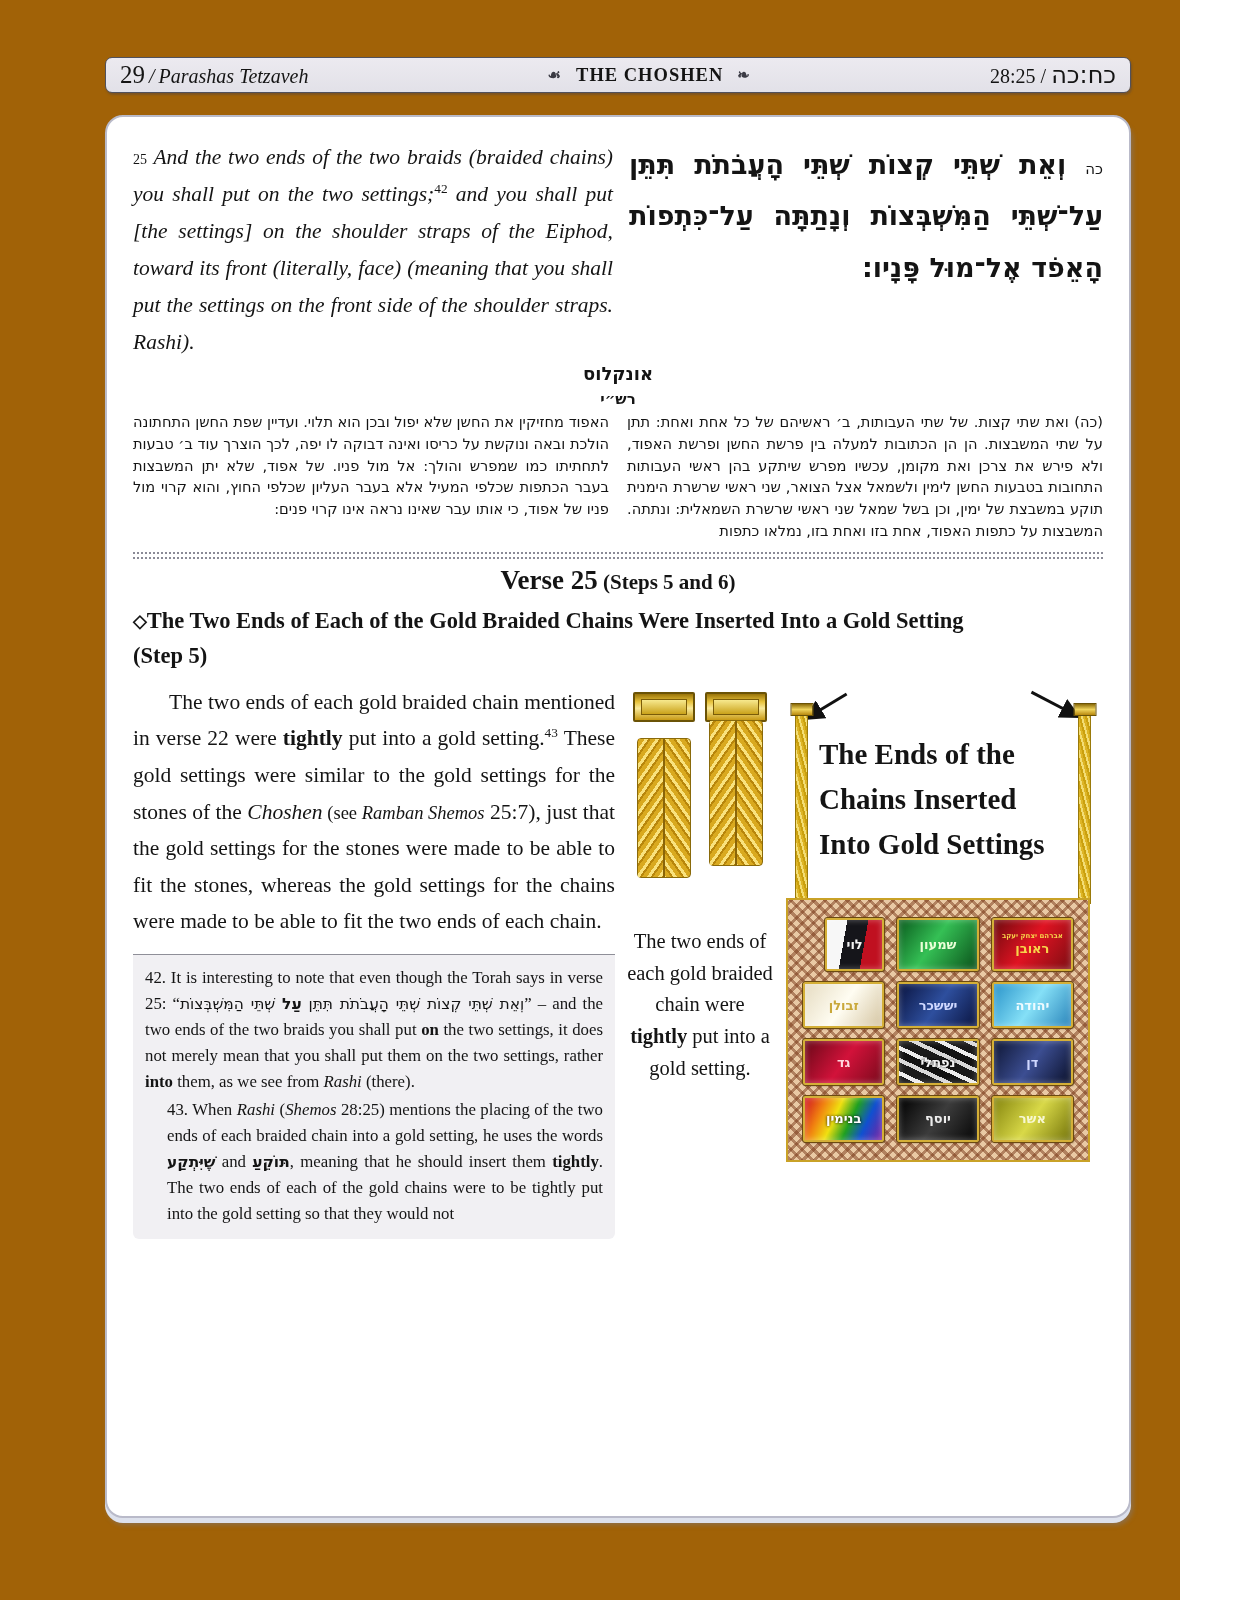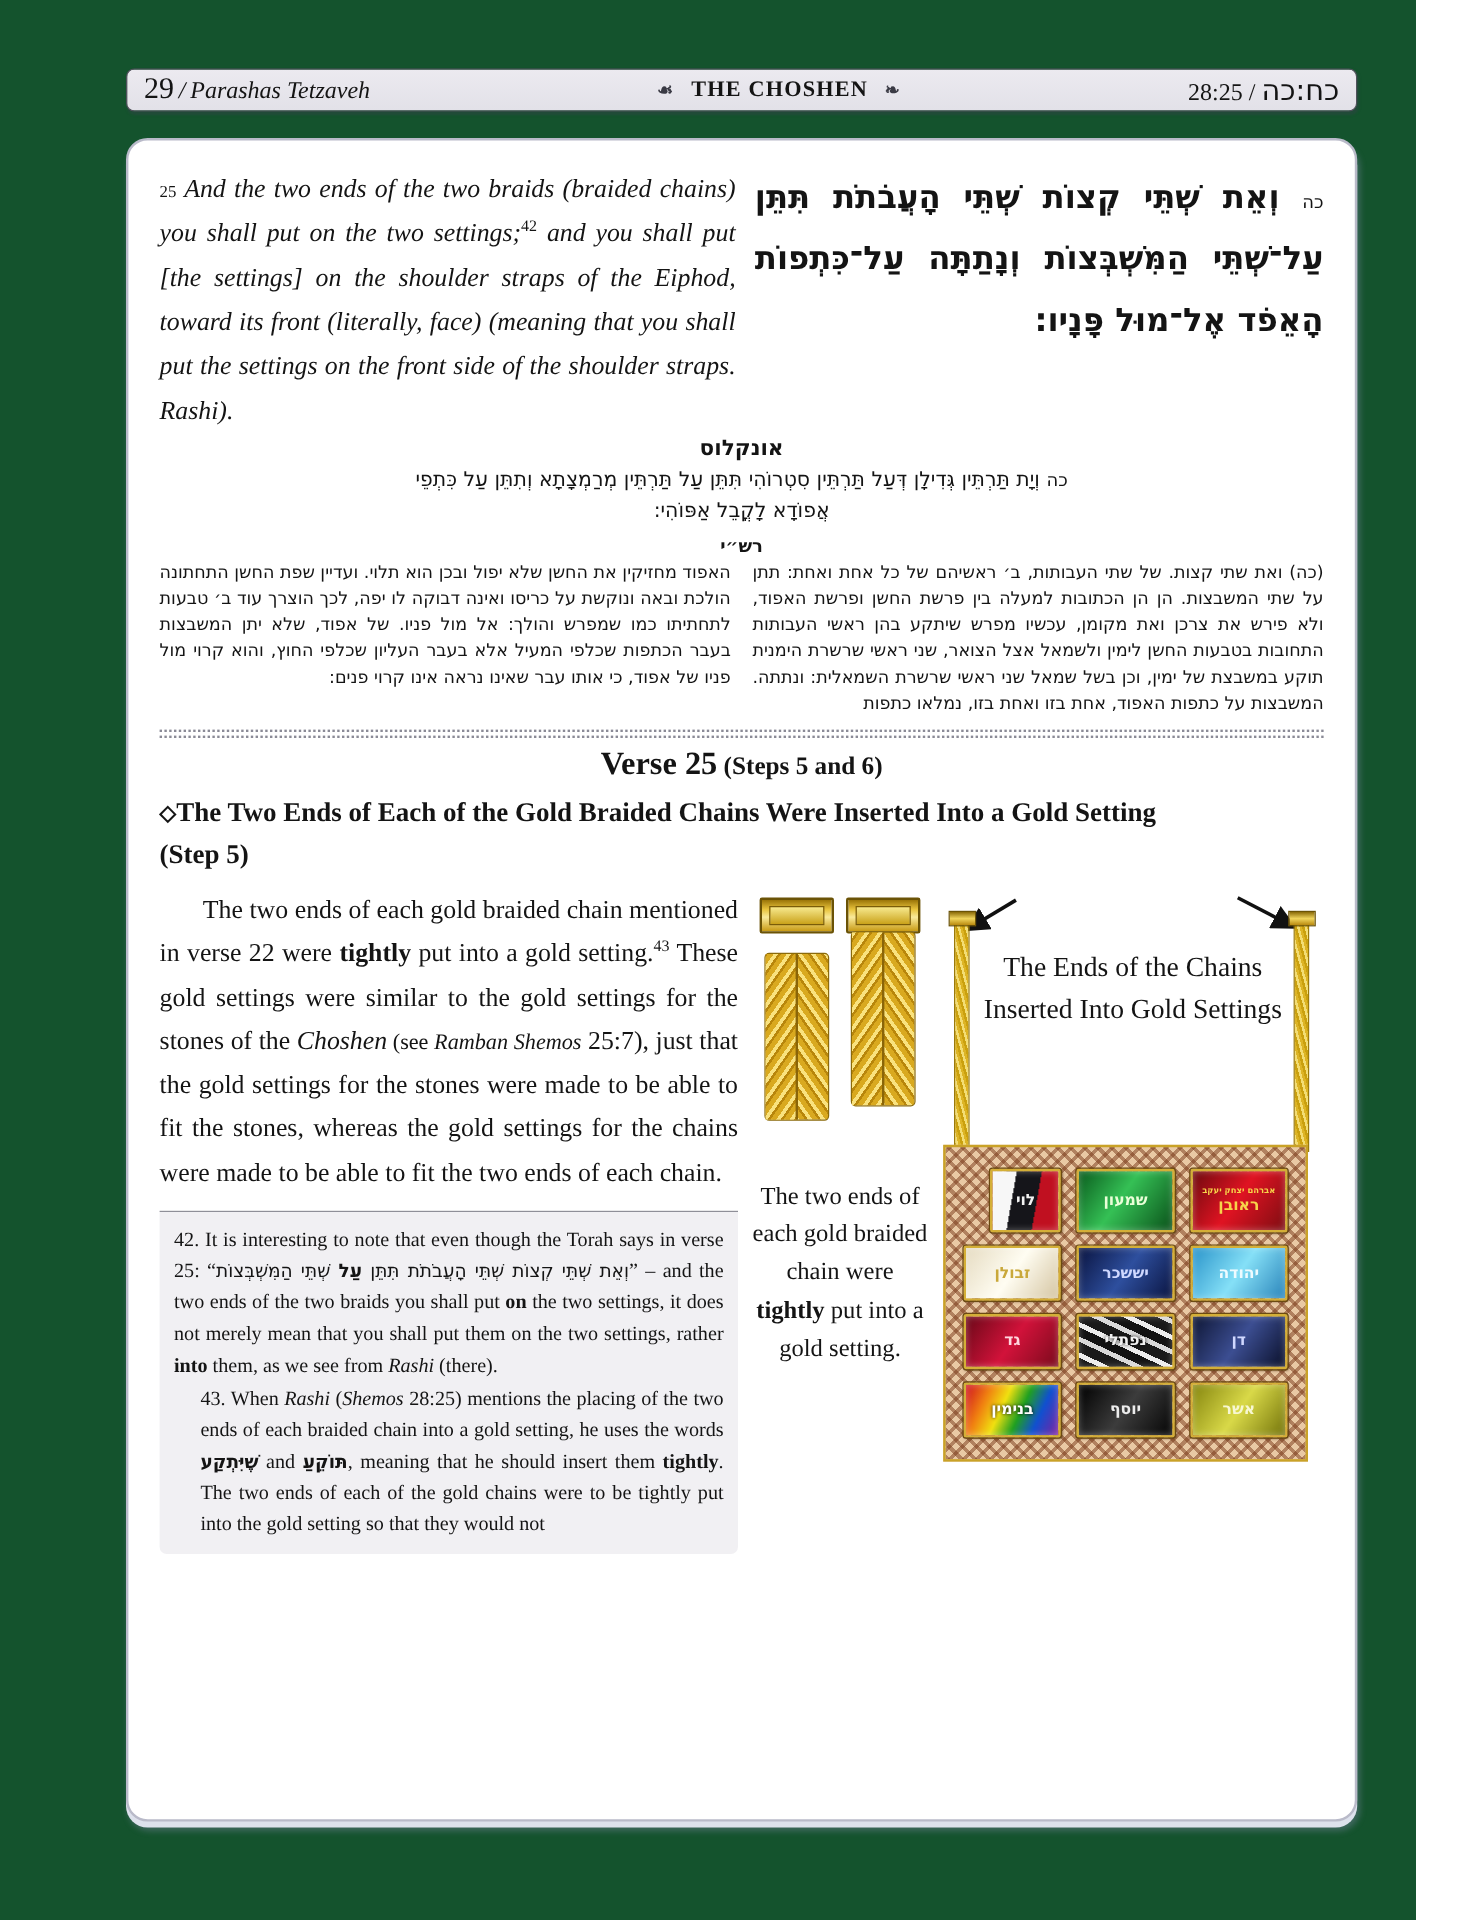--- a/index.html
+++ b/index.html
@@ -1,16 +1,16 @@
 <!DOCTYPE html>
 <html><head>
 <meta charset="utf-8">
 <style>
   html,body{margin:0;padding:0;background:#ffffff;}
-  .page{position:relative;width:1180px;height:1600px;background:#14532d;overflow:hidden;
+  .page{position:relative;width:1180px;height:1600px;background:#a16207;overflow:hidden;
         font-family:"Liberation Serif",serif;color:#141414;}
 
   
   .header-bar{position:absolute;left:105px;top:57px;width:1026px;height:36px;box-sizing:border-box;
     background:linear-gradient(180deg,#eceaf0,#e2e1e8);border:1.5px solid #51515c;border-radius:7px;
     display:flex;align-items:center;justify-content:space-between;padding:0 14px;
     box-shadow:1px 2px 2px rgba(60,60,80,.35);}
   .hdr-left{display:flex;align-items:baseline;gap:4px;}
   .hdr-pgnum{font-size:25px;}
   .hdr-parashah{font-style:italic;font-size:20px;}
@@ -83,21 +83,21 @@
   .chain-body::before{content:"";position:absolute;left:0;top:0;bottom:0;width:50%;
     background:repeating-linear-gradient(-55deg,#b8860b 0 2px,#f9e27e 2px 5px,#d9a91f 5px 9px);}
   .chain-body::after{content:"";position:absolute;left:50%;top:0;bottom:0;width:2px;margin-left:-1px;background:#8a6508;}
   .attached{margin-bottom:-2px;}
   .mid-caption{margin:26px 0 0;font-size:20.5px;line-height:1.55;text-align:center;max-width:150px;}
 
   
   .col-right{flex:1;position:relative;height:492px;}
   .arrows-svg{position:absolute;top:2px;left:0;width:100%;height:44px;}
   .right-label{position:absolute;top:48px;left:50%;transform:translateX(-50%);width:250px;
-    text-align:center;font-weight:normal;font-size:23px;line-height:1.55;}
+    font-weight:bold;font-size:29px;line-height:1.55;}
   .hang-chain{position:absolute;top:26px;width:13px;height:194px;box-sizing:border-box;
     background:repeating-linear-gradient(75deg,#caa00e 0 2px,#f3dd74 2px 4px,#ddb425 4px 6px);
     border:1px solid #9a7a0a;}
   .hang-chain.hc-left{left:10px;}
   .hang-chain.hc-right{right:12px;}
   .hang-cap{position:absolute;top:-8px;left:50%;transform:translateX(-50%);width:21px;height:11px;
     background:linear-gradient(180deg,#8a6a08,#f0d45c 50%,#b8880e);border:1px solid #6b5306;}
 
   .choshen{position:absolute;top:214px;left:1px;width:304px;height:264px;box-sizing:border-box;
     border:2px solid #c9a227;
@@ -152,24 +152,20 @@
         <span>And the two ends of the two braids (braided chains) you shall put on the two settings;</span><span class="fn-ref">42</span><span> and you shall put [the settings] on the shoulder straps of the Eiphod, toward its front (literally, face) (meaning that you shall put the settings on the front side of the shoulder straps. Rashi).</span>
       </div>
       <div class="hebrew-verse">
         <span class="vnum-he">כה</span>
         <span>וְאֵת שְׁתֵּי קְצוֹת שְׁתֵּי הָעֲבֹתֹת תִּתֵּן עַל־שְׁתֵּי הַמִּשְׁבְּצוֹת וְנָתַתָּה עַל־כִּתְפוֹת הָאֵפֹד אֶל־מוּל פָּנָיו:</span>
       </div>
     </div>
 
     <div class="onkelos">
       <div class="onkelos-title">אונקלוס</div>
-      <div class="onkelos-text">
-        <span class="vnum-he">כה</span>
-        <span>וְיָת תַּרְתֵּין גְּדִילָן דְּעַל תַּרְתֵּין סִטְרוֹהִי תִּתֵּן עַל תַּרְתֵּין מְרַמְצָתָא וְתִתֵּן עַל כִּתְפֵי אֲפוֹדָא לָקֳבֵל אַפּוֹהִי:</span>
-      </div>
     </div>
 
     <div class="rashi">
       <div class="rashi-title">רש״י</div>
       <div class="rashi-cols">
         <div class="rashi-col">(כה) ואת שתי קצות. של שתי העבותות, ב׳ ראשיהם של כל אחת ואחת: תתן על שתי המשבצות. הן הן הכתובות למעלה בין פרשת החשן ופרשת האפוד, ולא פירש את צרכן ואת מקומן, עכשיו מפרש שיתקע בהן ראשי העבותות התחובות בטבעות החשן לימין ולשמאל אצל הצואר, שני ראשי שרשרת הימנית תוקע במשבצת של ימין, וכן בשל שמאל שני ראשי שרשרת השמאלית: ונתתה. המשבצות על כתפות האפוד, אחת בזו ואחת בזו, נמלאו כתפות</div>
         <div class="rashi-col">האפוד מחזיקין את החשן שלא יפול ובכן הוא תלוי. ועדיין שפת החשן התחתונה הולכת ובאה ונוקשת על כריסו ואינה דבוקה לו יפה, לכך הוצרך עוד ב׳ טבעות לתחתיתו כמו שמפרש והולך: אל מול פניו. של אפוד, שלא יתן המשבצות בעבר הכתפות שכלפי המעיל אלא בעבר העליון שכלפי החוץ, והוא קרוי מול פניו של אפוד, כי אותו עבר שאינו נראה אינו קרוי פנים:</div>
       </div>
     </div>
 

